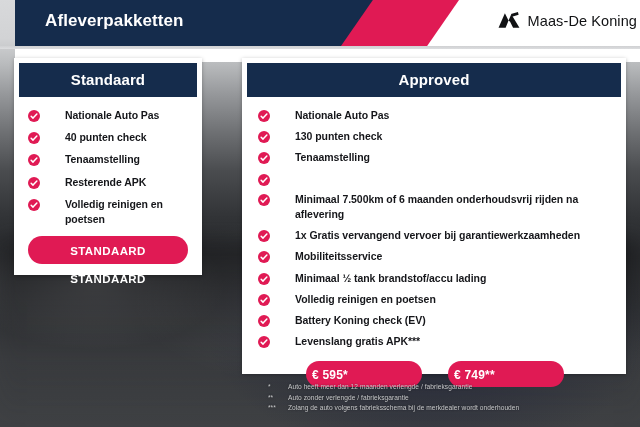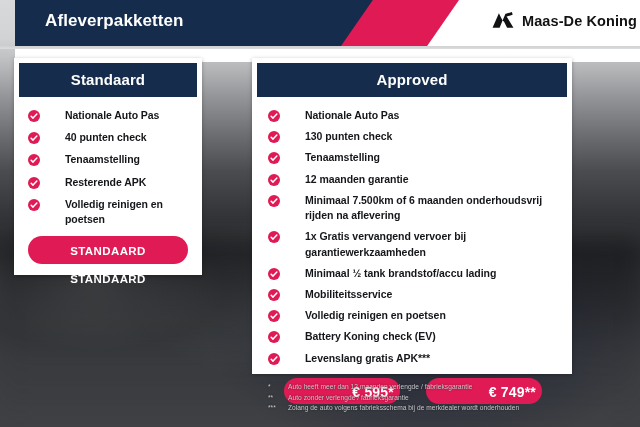--- a/index.html
+++ b/index.html
@@ -93,38 +93,38 @@
     right: 18px;
     top: 11px;
     display: flex;
     align-items: center;
     gap: 8px;
   }
   .brand-mark { width: 22px; height: 20px; display:block; }
   .brand-name {
     color: #111214;
     font-size: 14.5px;
-    font-weight: bold;
+    font-weight: normal;
     letter-spacing: 0.1px;
   }
   .header-underline {
     position: absolute;
     left: 0; top: 46px;
     width: 640px; height: 3px;
     background: linear-gradient(180deg, #cfd0d2, #dcdddf);
   }
 
   
   .card {
     position: absolute;
     background: #ffffff;
     box-shadow: 0 1px 4px rgba(0,0,0,0.28);
   }
   .card-standard { left: 14px;  top: 58px; width: 188px; height: 217px; }
-  .card-approved { left: 252px; top: 58px; width: 320px; height: 316px; }
+  .card-approved { left: 242px; top: 58px; width: 384px; height: 316px; }
 
   .card-head {
     background: #152c4c;
     color: #ffffff;
     text-align: center;
     font-size: 15px;
     font-weight: bold;
     letter-spacing: 0.1px;
   }
   .card-standard .card-head { height: 34px; line-height: 34px; margin: 5px 5px 0 5px; }
@@ -175,22 +175,22 @@
     gap: 26px;
     margin-top: 12px;
   }
   .price-btn {
     width: 116px;
     height: 26px;
     line-height: 26px;
     border-radius: 13px;
     background: #e01a54;
     color: #ffffff;
-    text-align: right;
-    font-size: 14px;
+    text-align: left;
+    font-size: 12px;
     font-weight: bold;
     letter-spacing: 0.2px;
     border: none;
     cursor: pointer;
   }
 
   
   .footnotes {
     position: absolute;
     left: 268px;
@@ -305,21 +305,20 @@
           <path d="M4.2 8.3 L6.7 10.8 L11.8 5.3" stroke="#ffffff" stroke-width="2" fill="none" stroke-linecap="round" stroke-linejoin="round"></path>
         </svg>
         <span class="feature-text">Tenaamstelling</span>
       </div>
 
       <div class="feature">
         <svg class="check" viewBox="0 0 16 16">
           <circle cx="8" cy="8" r="8" fill="#e01a54"></circle>
           <path d="M4.2 8.3 L6.7 10.8 L11.8 5.3" stroke="#ffffff" stroke-width="2" fill="none" stroke-linecap="round" stroke-linejoin="round"></path>
         </svg>
-        <span class="feature-text">12 maanden garantie</span>
       </div>
 
       <div class="feature">
         <svg class="check" viewBox="0 0 16 16">
           <circle cx="8" cy="8" r="8" fill="#e01a54"></circle>
           <path d="M4.2 8.3 L6.7 10.8 L11.8 5.3" stroke="#ffffff" stroke-width="2" fill="none" stroke-linecap="round" stroke-linejoin="round"></path>
         </svg>
         <span class="feature-text">Minimaal 7.500km of 6 maanden onderhoudsvrij rijden na aflevering</span>
       </div>
 
@@ -329,29 +328,29 @@
           <path d="M4.2 8.3 L6.7 10.8 L11.8 5.3" stroke="#ffffff" stroke-width="2" fill="none" stroke-linecap="round" stroke-linejoin="round"></path>
         </svg>
         <span class="feature-text">1x Gratis vervangend vervoer bij garantiewerkzaamheden</span>
       </div>
 
       <div class="feature">
         <svg class="check" viewBox="0 0 16 16">
           <circle cx="8" cy="8" r="8" fill="#e01a54"></circle>
           <path d="M4.2 8.3 L6.7 10.8 L11.8 5.3" stroke="#ffffff" stroke-width="2" fill="none" stroke-linecap="round" stroke-linejoin="round"></path>
         </svg>
+        <span class="feature-text">Mobiliteitsservice</span>
+      </div>
+
+      <div class="feature">
+        <svg class="check" viewBox="0 0 16 16">
+          <circle cx="8" cy="8" r="8" fill="#e01a54"></circle>
+          <path d="M4.2 8.3 L6.7 10.8 L11.8 5.3" stroke="#ffffff" stroke-width="2" fill="none" stroke-linecap="round" stroke-linejoin="round"></path>
+        </svg>
         <span class="feature-text">Minimaal ½ tank brandstof/accu lading</span>
-      </div>
-
-      <div class="feature">
-        <svg class="check" viewBox="0 0 16 16">
-          <circle cx="8" cy="8" r="8" fill="#e01a54"></circle>
-          <path d="M4.2 8.3 L6.7 10.8 L11.8 5.3" stroke="#ffffff" stroke-width="2" fill="none" stroke-linecap="round" stroke-linejoin="round"></path>
-        </svg>
-        <span class="feature-text">Mobiliteitsservice</span>
       </div>
 
       <div class="feature">
         <svg class="check" viewBox="0 0 16 16">
           <circle cx="8" cy="8" r="8" fill="#e01a54"></circle>
           <path d="M4.2 8.3 L6.7 10.8 L11.8 5.3" stroke="#ffffff" stroke-width="2" fill="none" stroke-linecap="round" stroke-linejoin="round"></path>
         </svg>
         <span class="feature-text">Volledig reinigen en poetsen</span>
       </div>
 

